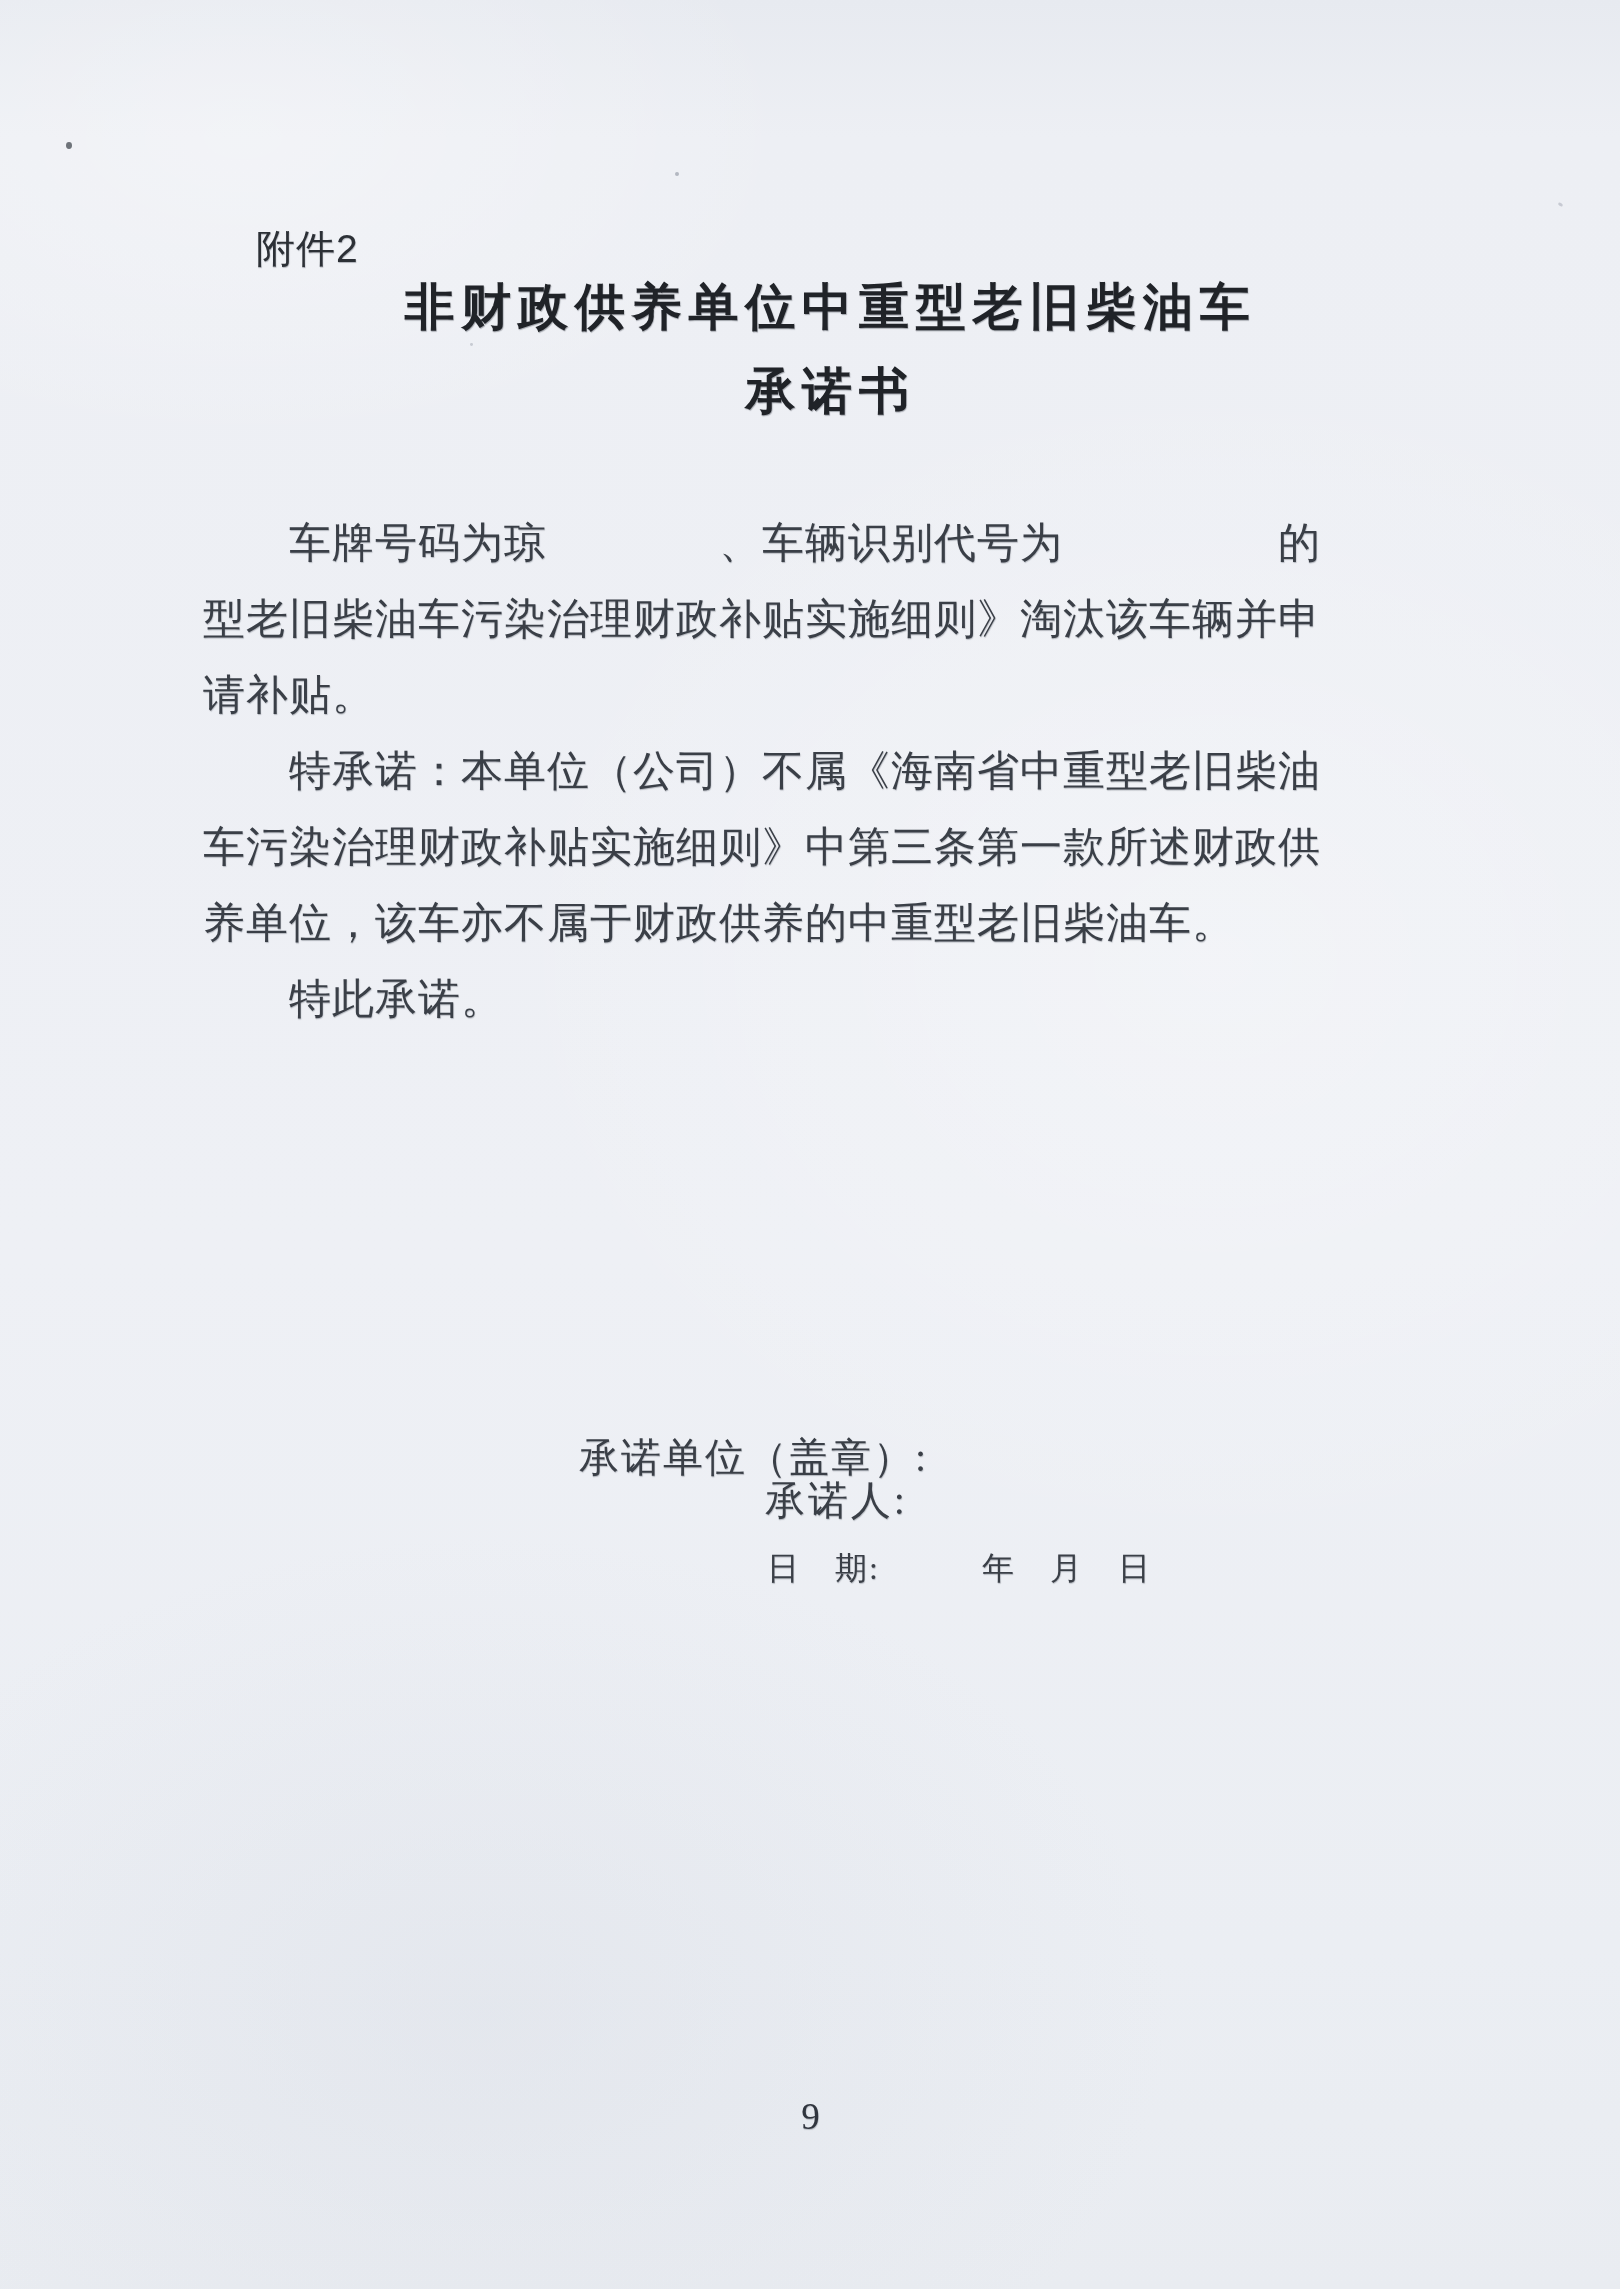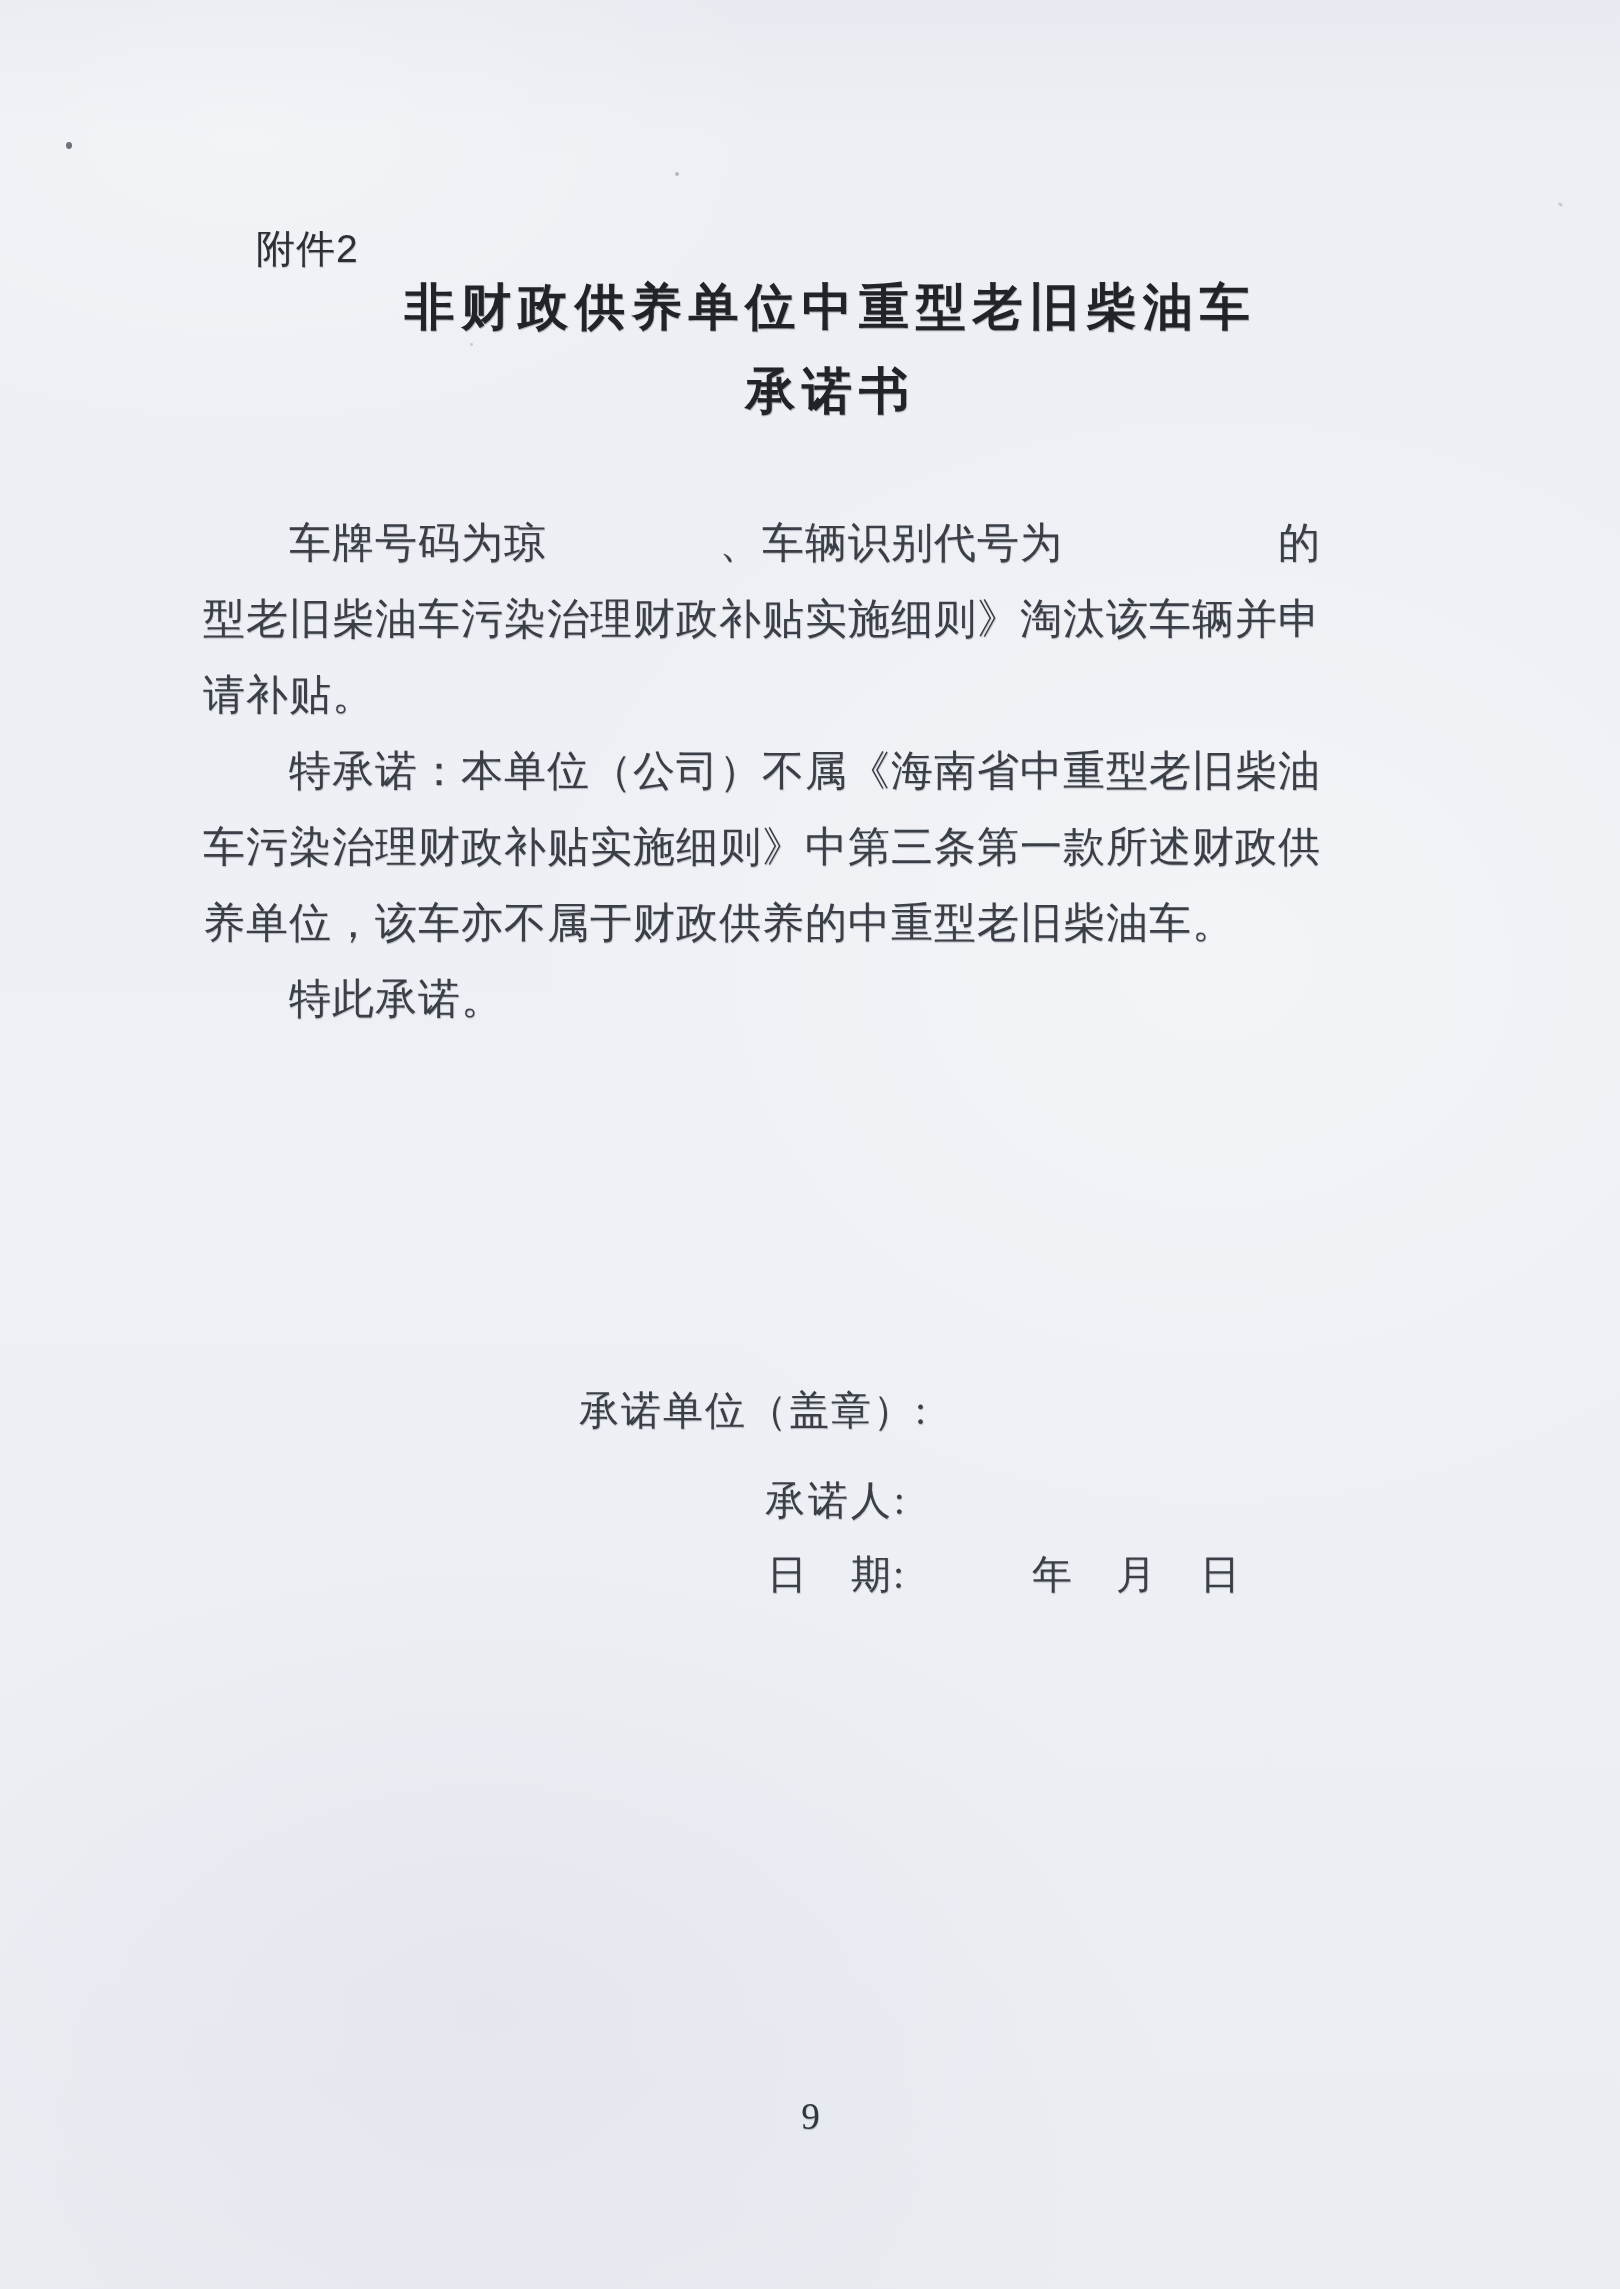--- a/index.html
+++ b/index.html
@@ -64,36 +64,36 @@
     font-size: 42px;
     line-height: 76px;
     letter-spacing: 1px;
     font-family: Liberation Mono, monospace;
   }
   .bline { white-space: pre; }
   .bline.indent { text-indent: 86px; }
   .sig-unit {
     position: absolute;
     left: 579px;
-    top: 1383px;
+    top: 1430px;
     font-size: 40px;
     letter-spacing: 2px;
   }
   .sig-person {
     position: absolute;
     left: 765px;
     top: 1473px;
     font-size: 40px;
     letter-spacing: 2.9px;
   }
   .sig-date {
     position: absolute;
     left: 767px;
     top: 1547px;
-    font-size: 40px;
+    font-size: 32px;
     letter-spacing: 2px;
     white-space: pre;
   }
   .pagenum {
     position: absolute;
     left: 0;
     top: 2095px;
     width: 1621px;
     text-align: center;
     font-size: 37px;

